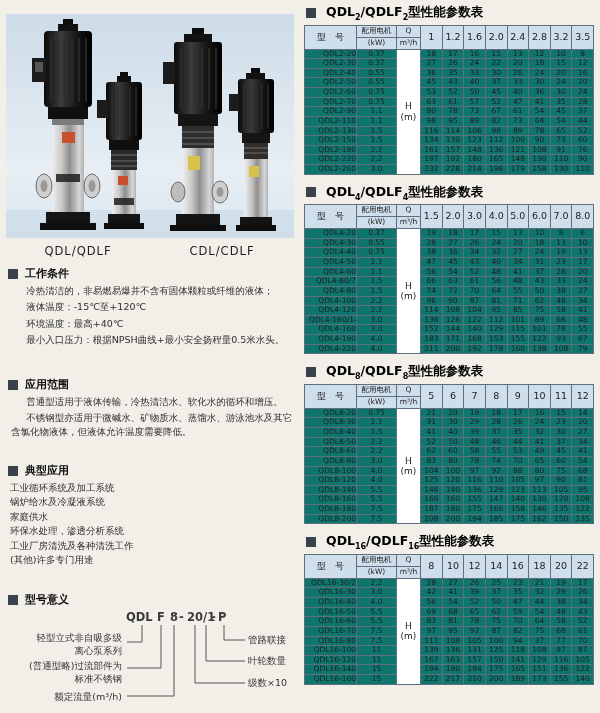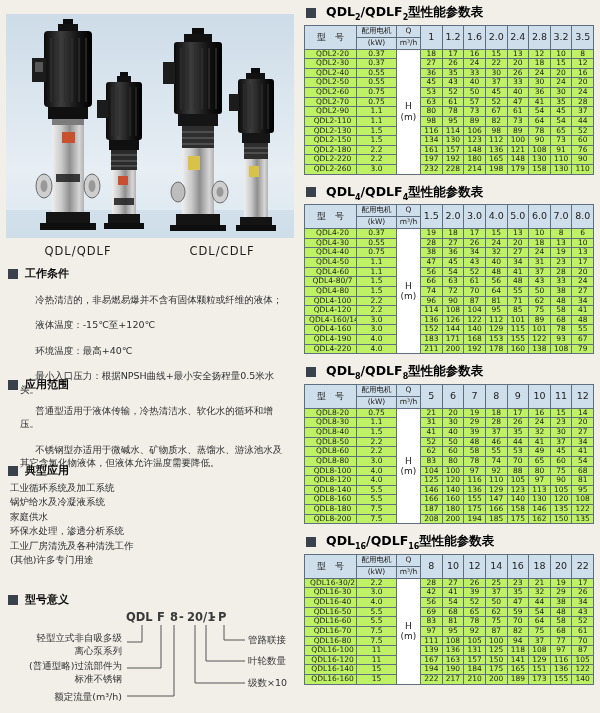--- a/index.html
+++ b/index.html
@@ -17,47 +17,47 @@
   .photo{position:absolute;left:6px;top:14px;width:288px;height:252px}
   .captions{display:flex;width:100%;margin-top:2px}
   .captions span{width:50%;text-align:center;font-size:11.5px;letter-spacing:1px;color:#1d1d1d}
 
   
   .sec{position:absolute;left:8px;width:288px}
   .sec-work{top:266px}.sec-app{top:377px}.sec-typ{top:463px}.sec-model{top:592px}
   .hd{display:flex;align-items:center;gap:7px;font-weight:bold;font-size:11px;color:#0d0d0d;margin-bottom:3px}
   .sq{width:10px;height:10px;background:#39414d;flex:0 0 auto}
   .sec-body{font-size:9.5px;line-height:1.42;color:#2e2e2e}
-  .para{text-indent:1.6em;margin:12px}
+  .para{text-indent:1.6em;margin:3px}
   .line{margin:0 0 1px 2px}
 
   
   .diagram{position:relative;height:102px;margin-top:2px;font-size:9.5px;color:#333}
   .code{position:absolute;top:0;font-size:11.5px;font-weight:bold;color:#3a3a3a}
   .cq{left:118px}.cf{left:149px}.c8{left:162px}.cd1{left:171px}.c201{left:179px}.cd2{left:203px}.cp{left:210px}
   .dlines{position:absolute;left:0;top:0}
   .dlab{position:absolute;line-height:1.35}
   .dlab.l{left:0;width:114px;text-align:right}
   .dlab.r{left:240px;text-align:left}
   .dl1{top:22px}.dl2{top:50px}.dl3{top:81px}
   .dr1{top:24px}.dr2{top:45px}.dr3{top:67px}
 
   
   .ttl{display:flex;align-items:center;gap:10px;font-size:12.5px;font-weight:bold;color:#000;margin:4px 0 3px 2px}
   .ttl sub{font-size:8px;font-weight:bold}
   .tblock+.tblock .ttl{margin-top:9px}
-  table{border-collapse:collapse;width:290px;table-layout:fixed;background:#bef264}
+  table{border-collapse:collapse;width:290px;table-layout:fixed;background:#0f766e}
   th,td{border:1px solid var(--border);padding:0;text-align:center;font-size:7.5px;
         height:8px;line-height:1.15;white-space:nowrap;overflow:hidden;color:#1c1c1c}
   thead th{background:var(--table_header_bg);font-weight:normal;height:12px}
   th.c-model{width:52px;font-size:9px}
   th.c-kw{width:40px}
   th.c-q{width:24px}
   th.c-flow{font-size:9.5px}
-  td.r-model{text-align:center;padding-left:4px}
+  td.r-model{text-align:right;padding-left:4px}
   td.c-hcell{font-size:9px;background:#fff}
 </style>
 </head>
 <body>
 
 <div class="left">
 
   <div class="photo">
     <svg width="288" height="224" viewBox="0 0 288 224">
       <defs>

